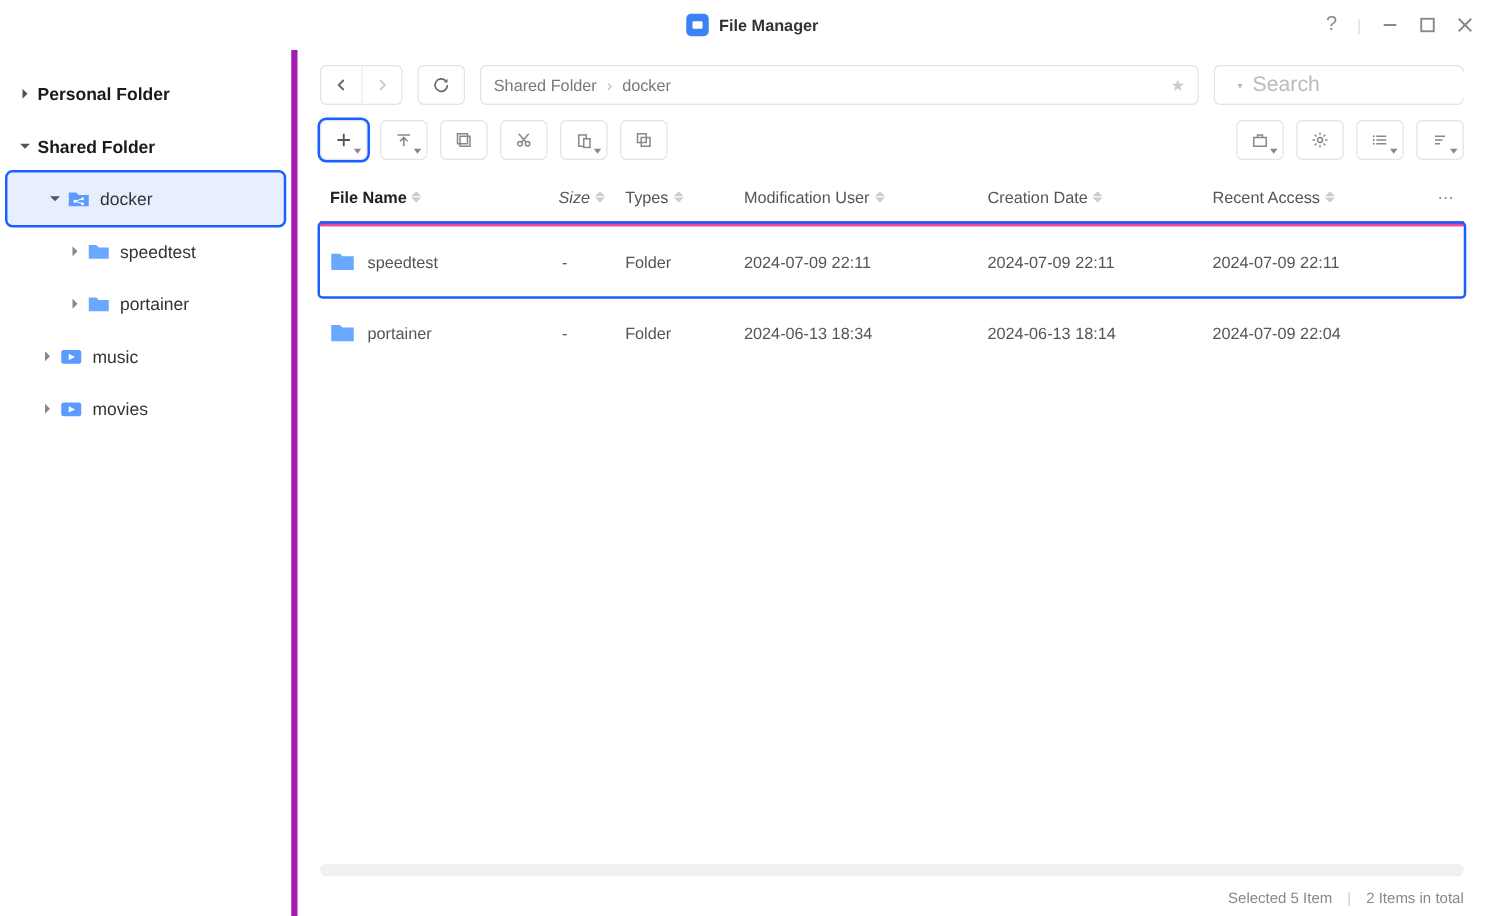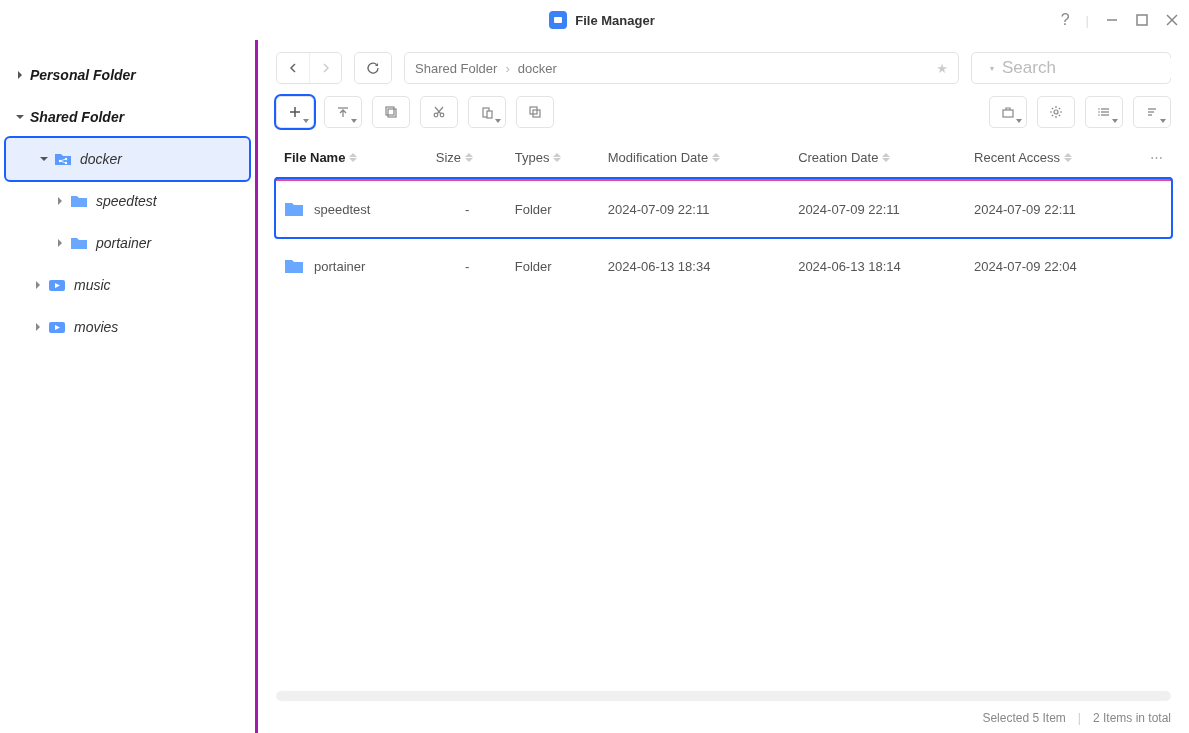--- a/index.html
+++ b/index.html
@@ -8,21 +8,21 @@
 
 .titlebar { height: 40px; display: flex; align-items: center; justify-content: center; position: relative; padding-left: 15px; }
 .titlebar .app-title { display: flex; align-items: center; gap: 8px; font-size: 13px; font-weight: 600; color: #333; }
 .titlebar .app-icon { width: 18px; height: 18px; background: #3b82f6; border-radius: 4px; display: inline-flex; align-items: center; justify-content: center; }
 .titlebar .app-icon svg { width: 10px; height: 10px; }
 .titlebar .win-controls { position: absolute; right: 10px; top: 0; height: 100%; display: flex; align-items: center; gap: 16px; color: #888; }
 .win-controls span, .win-controls svg { cursor: pointer; }
 
 
 .main { flex: 1; display: flex; min-height: 0; }
-.sidebar { width: 258px; border-right: 3px solid #a21caf; padding-top: 14px; overflow-y: auto; font-style: italic; }
+.sidebar { width: 238px; border-right: 5px solid #a21caf; padding-top: 14px; overflow-y: auto; }
 .content { flex: 1; display: flex; flex-direction: column; min-width: 0; }
 
 
 .tree-root { list-style: none; }
 .tree-item { list-style: none; }
 .tree-row { display: flex; align-items: center; height: 42px; padding-left: 14px; cursor: pointer; }
 .tree-row .chev { width: 12px; height: 12px; display: inline-flex; align-items: center; justify-content: center; color: #555; margin-right: 4px; flex-shrink: 0; }
 .tree-row .ficon { width: 18px; height: 18px; margin-right: 8px; flex-shrink: 0; display: inline-flex; align-items: center; justify-content: center; }
 .tree-row .lbl { font-size: 14px; color: #333; }
 .tree-row.section .lbl { font-weight: 700; color: #1a1a1a; }
@@ -334,36 +334,36 @@
       <table>
         <thead>
           <tr>
             <th><span class="hdr bold">
                   <span>File Name</span>
                   <span class="sort-icon">
                     <span class="up"></span>
                     <span class="dn"></span>
                   </span>
                 </span></th>
-            <th style=""><span class="hdr">
+            <th style="text-align:right;font-style:italic;"><span class="hdr">
                   <span>Size</span>
                   <span class="sort-icon">
                     <span class="up"></span>
                     <span class="dn"></span>
                   </span>
                 </span></th>
             <th><span class="hdr">
                   <span>Types</span>
                   <span class="sort-icon">
                     <span class="up"></span>
                     <span class="dn"></span>
                   </span>
                 </span></th>
             <th><span class="hdr">
-                  <span>Modification Date</span>
+                  <span>Modification User</span>
                   <span class="sort-icon">
                     <span class="up"></span>
                     <span class="dn"></span>
                   </span>
                 </span></th>
             <th><span class="hdr">
                   <span>Creation Date</span>
                   <span class="sort-icon">
                     <span class="up"></span>
                     <span class="dn"></span>

